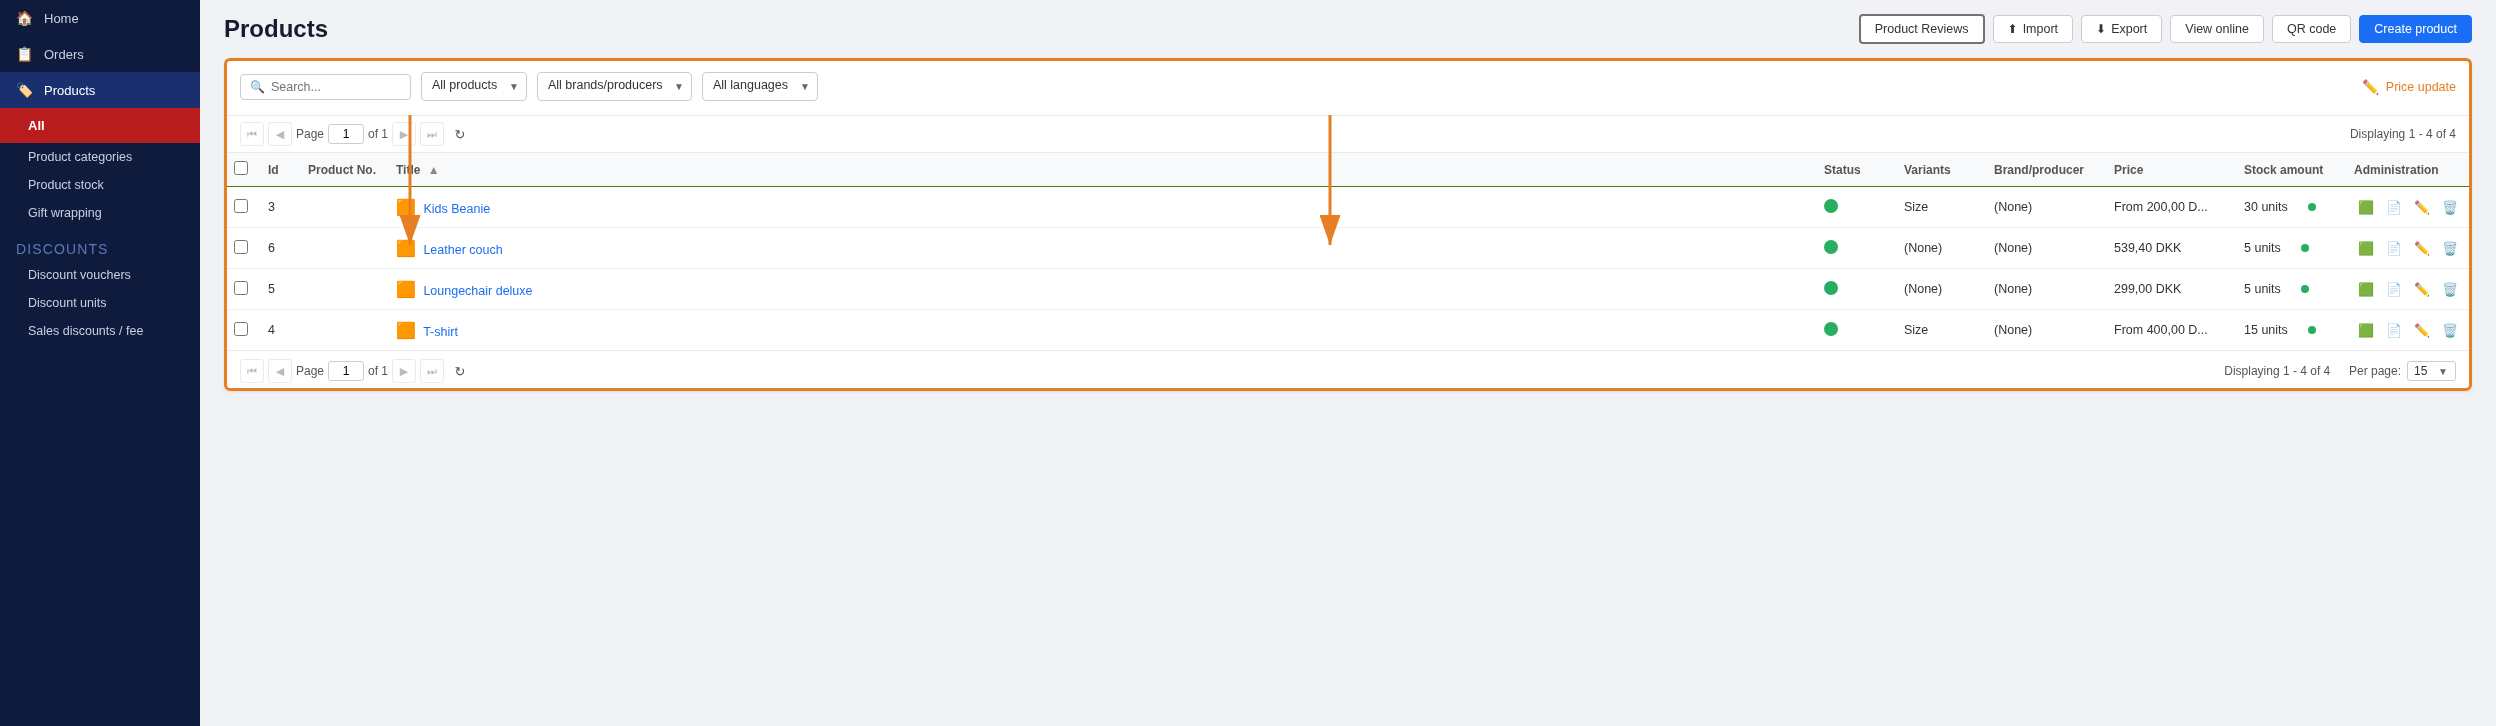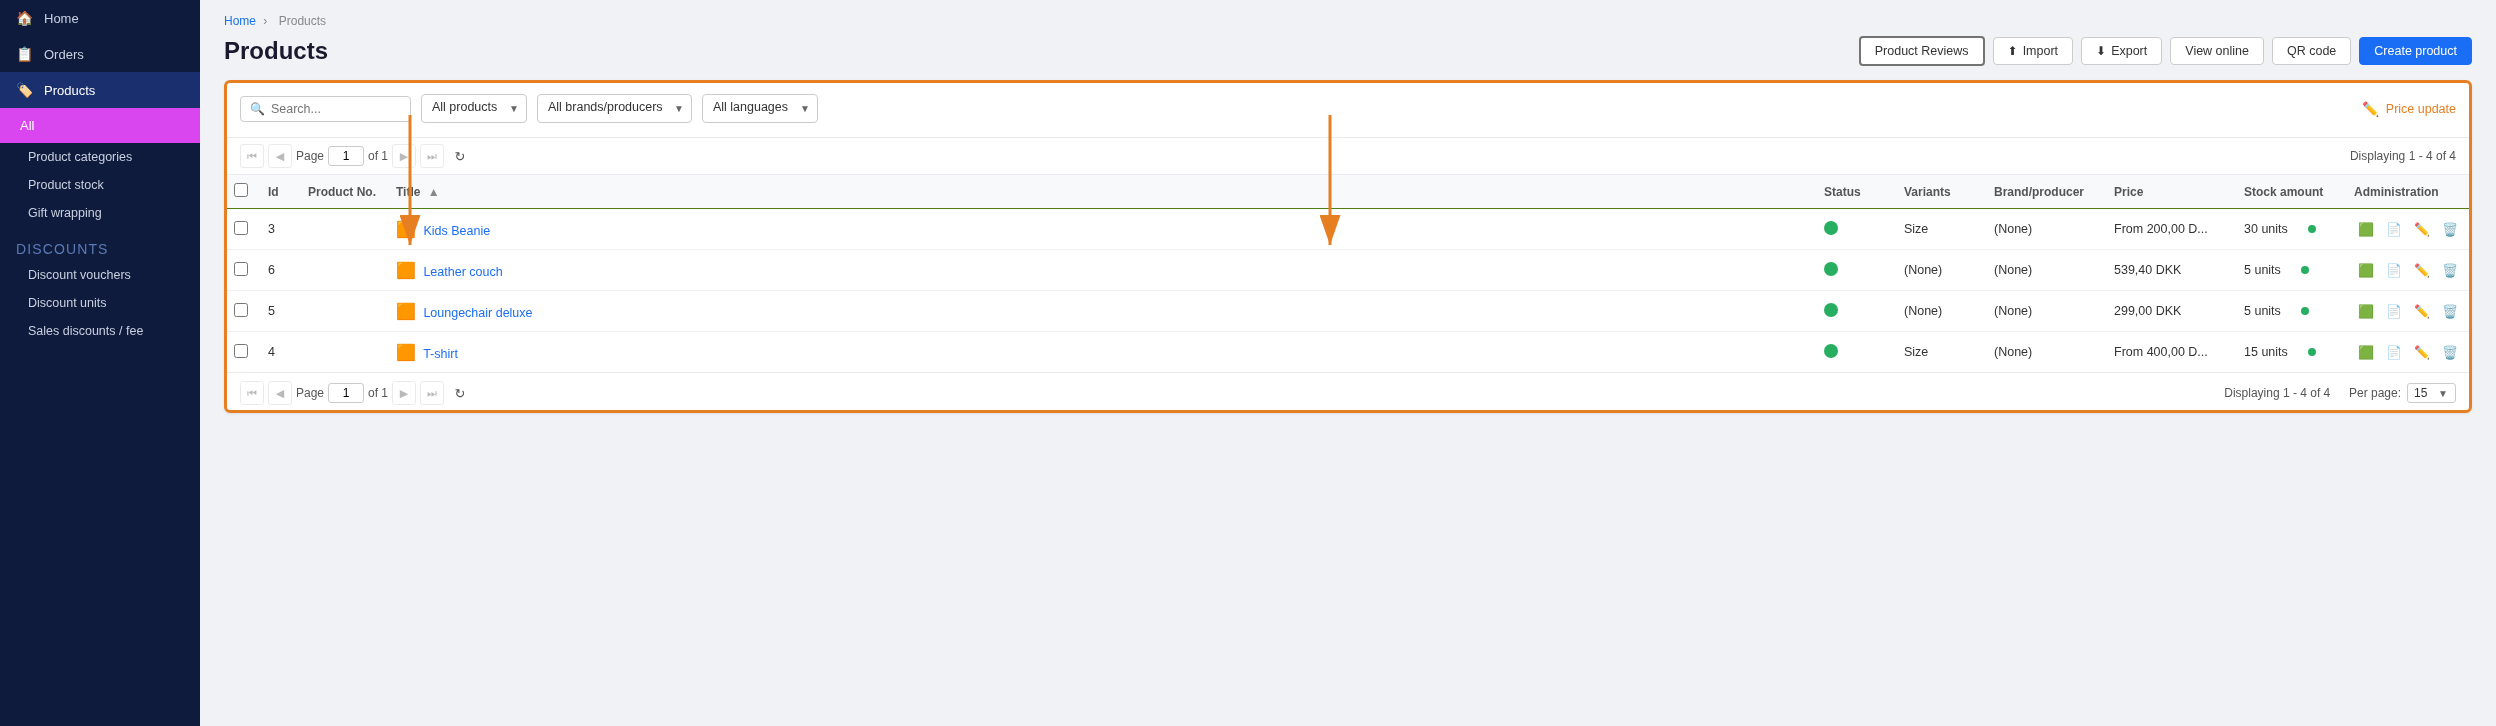--- a/index.html
+++ b/index.html
@@ -282,21 +282,21 @@
   </div>
   <div class="sidebar-nav-item">
     <span class="sidebar-icon">📋</span>
     <span>Orders</span>
   </div>
   <div class="sidebar-nav-item active">
     <span class="sidebar-icon">🏷️</span>
     <span>Products</span>
   </div>
 
-  <div class="sidebar-nav-item active" style="background:#d946ef; color:#fff; padding-left: 8px;">
+  <div class="sidebar-nav-item active" style="background:#b91c1c; color:#fff; padding-left: 16px; font-weight: bold;">
     <span style="padding-left:12px;">All</span>
   </div>
   <div class="sidebar-sub-item">
     <span>Product categories</span>
   </div>
   <div class="sidebar-sub-item">
     <span>Product stock</span>
   </div>
   <div class="sidebar-sub-item">
     <span>Gift wrapping</span>
@@ -310,25 +310,20 @@
     <span>Discount units</span>
   </div>
   <div class="sidebar-sub-item">
     <span>Sales discounts / fee</span>
   </div>
 </div>
 
 <div class="main-content">
   <div class="top-area">
 
-    <div class="breadcrumb">
-      <a href="#">Home</a>
-      <span>›</span>
-      <span>Products</span>
-    </div>
 
     <div class="page-header">
       <h1 class="page-title">Products</h1>
       <div class="header-buttons">
 
         <div style="position:relative;">
           <button class="btn" style="border: 2px solid #737373;">Product Reviews</button>
         </div>
         <button class="btn btn-icon">
           <span style="font-size:12px;">⬆</span>

